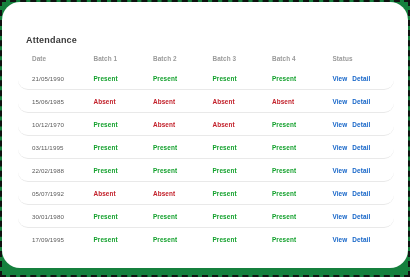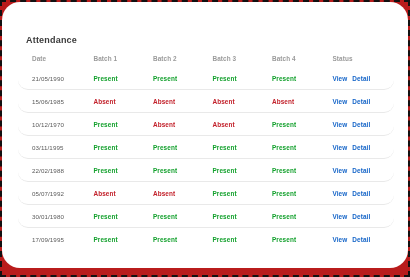--- a/index.html
+++ b/index.html
@@ -12,21 +12,21 @@
     height: 277px;
     overflow: hidden;
     font-family: "Liberation Sans", sans-serif;
     -webkit-font-smoothing: antialiased;
   }
 
   .screen {
     position: relative;
     width: 410px;
     height: 277px;
-    background: #b91c1c;
+    background: #15803d;
     box-sizing: border-box;
   }
 
   
   .dash-frame {
     position: absolute;
     left: 0;
     top: 0;
     width: 410px;
     height: 277px;

